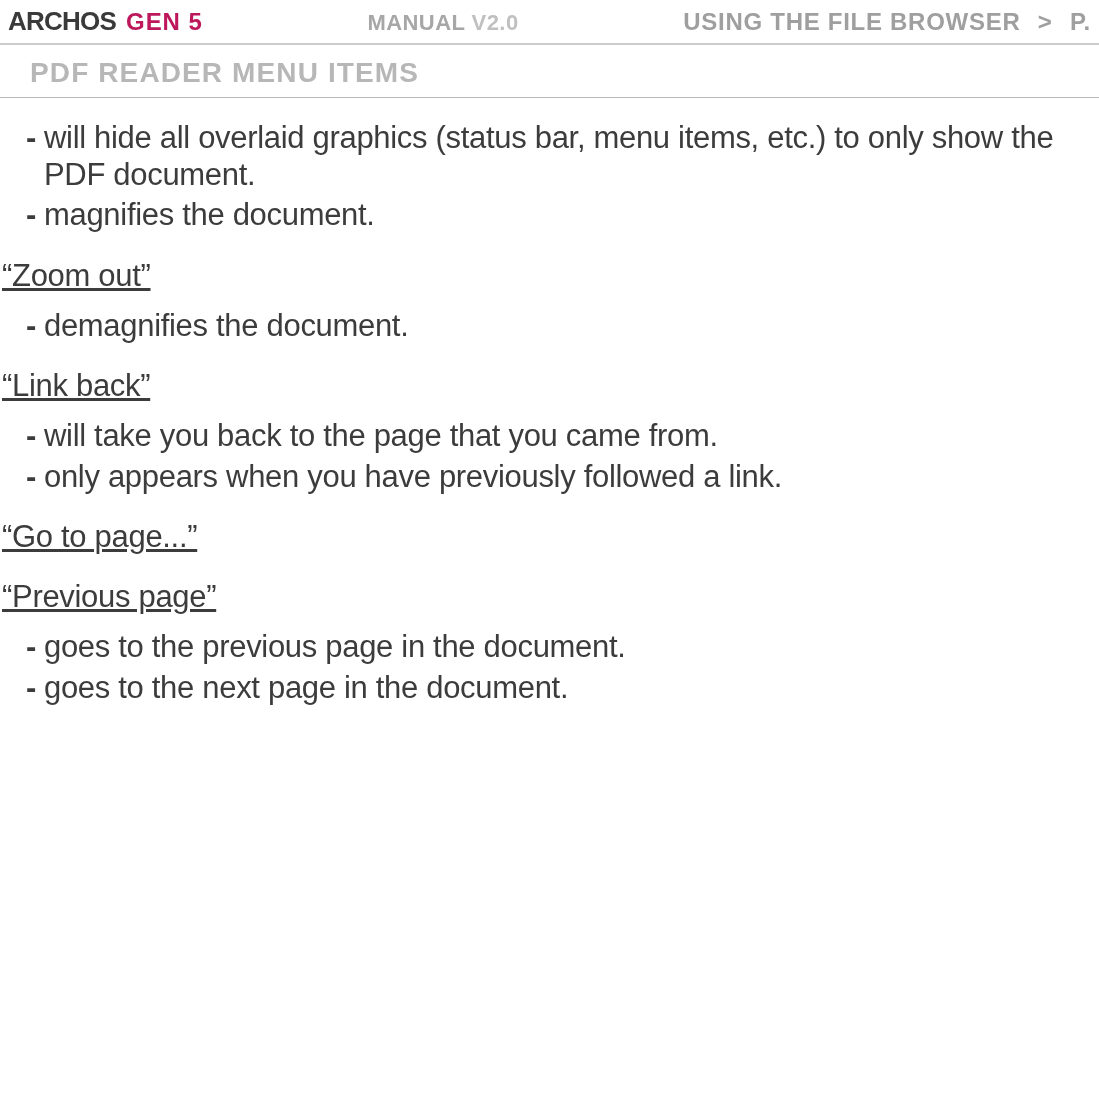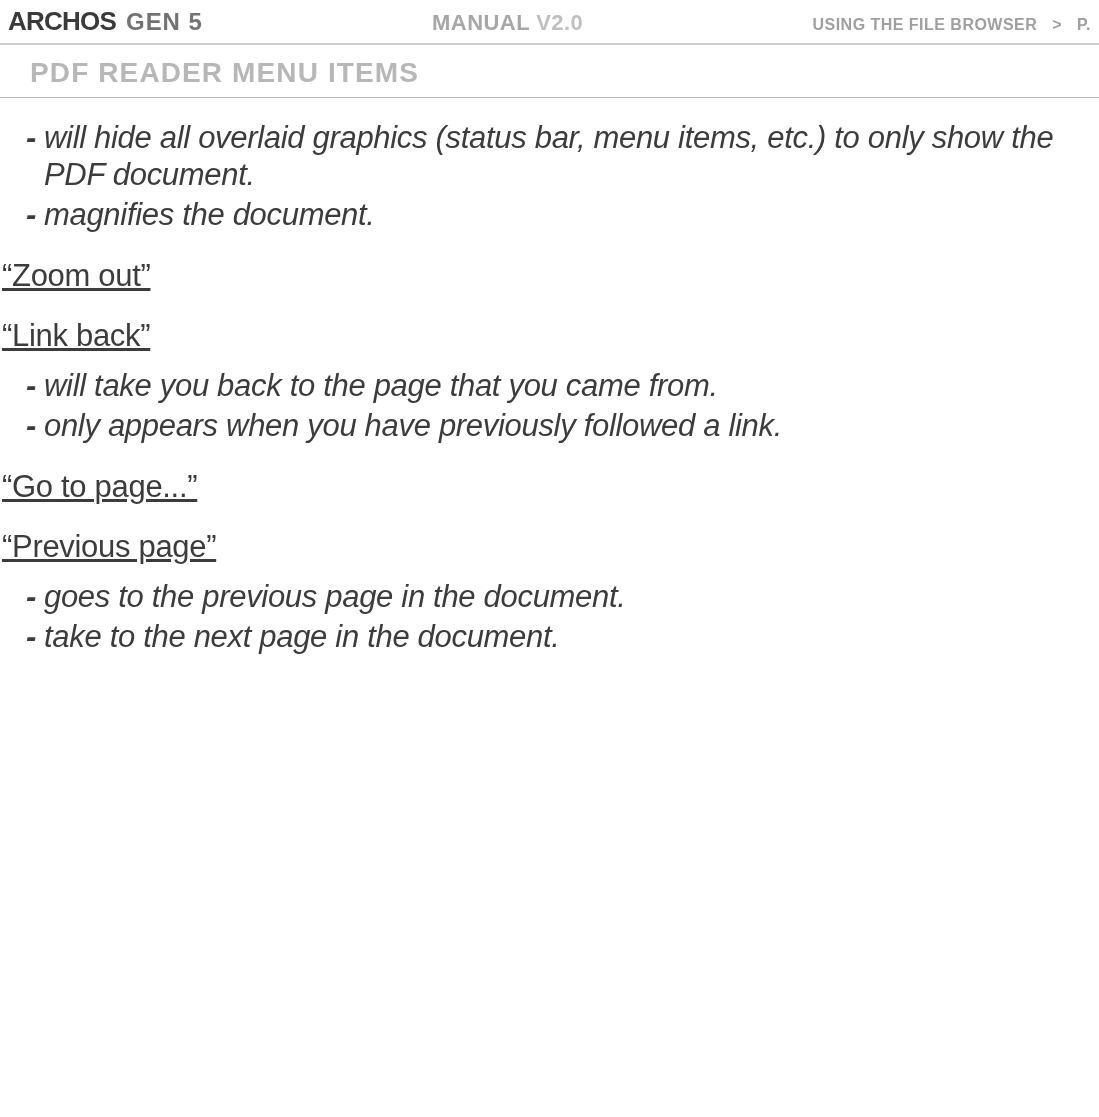--- a/index.html
+++ b/index.html
@@ -19,38 +19,38 @@
     .brand {
       font-family: Arial, sans-serif;
       font-size: 26px;
       font-weight: 900;
       letter-spacing: -0.03em;
       color: #3a3a3a;
     }
     .gen5 {
       font-size: 24px;
       font-weight: 800;
-      color: #737373;
+      color: #be185d;
       margin-left: 10px;
       letter-spacing: 0.04em;
     }
     .center {
       flex: 1;
       text-align: center;
     }
     .manual {
       font-size: 22px;
       color: #a7a7a7;
       font-weight: 800;
       letter-spacing: 0.02em;
       margin-top: 24px;
     }
     .manual .ver { color: #c0c0c0; }
     .right {
-      font-size: 16px;
+      font-size: 24px;
       color: #9f9f9f;
       font-weight: 800;
       letter-spacing: 0.03em;
       white-space: nowrap;
     }
     .right .sep { margin: 0 10px; }
     .hr { height: 2px; background: #9a9a9a; margin-top: 2px; opacity: .5; }
     .section-title {
       padding: 12px 20px 8px 14px;
       font-size: 28px;
@@ -75,21 +75,20 @@
       margin-left: 24px;
     }
     ul.dash li {
       position: relative;
       font-size: 31px;
       line-height: 1.18;
       color: #3c3c3c;
       padding-left: 18px;
       margin: 4px 0;
       letter-spacing: -.01em;
-      font-style: italic;
     }
     ul.dash li::before {
       content: "-";
       position: absolute;
       left: 0;
       top: 0;
       font-weight: 700;
     }
     .bold { font-weight: 700; }
   </style>
@@ -117,26 +116,29 @@
 <div class="hr2"></div>
 
 <div class="content" id="content">
     <ul class="dash">
       <li>will hide all overlaid graphics (status bar, menu items, etc.) to only show the PDF document.</li>
     </ul>
     <ul class="dash">
       <li>magnifies the document.</li>
     </ul>
     <div class="heading">“Zoom out”</div>
+    <ul class="dash">
+      <li>demagnifies the document.</li>
+    </ul>
     <div class="heading">“Link back”</div>
     <ul class="dash">
       <li>will take you back to the page that you came from.</li>
       <li>only appears when you have previously followed a link.</li>
     </ul>
     <div class="heading">“Go to page...”</div>
     <div class="heading">“Previous page”</div>
     <ul class="dash">
       <li>goes to the previous page in the document.</li>
     </ul>
     <ul class="dash">
-      <li>take to the next page in the document.</li>
+      <li>goes to the next page in the document.</li>
     </ul>
   </div>
 
 </body></html>

